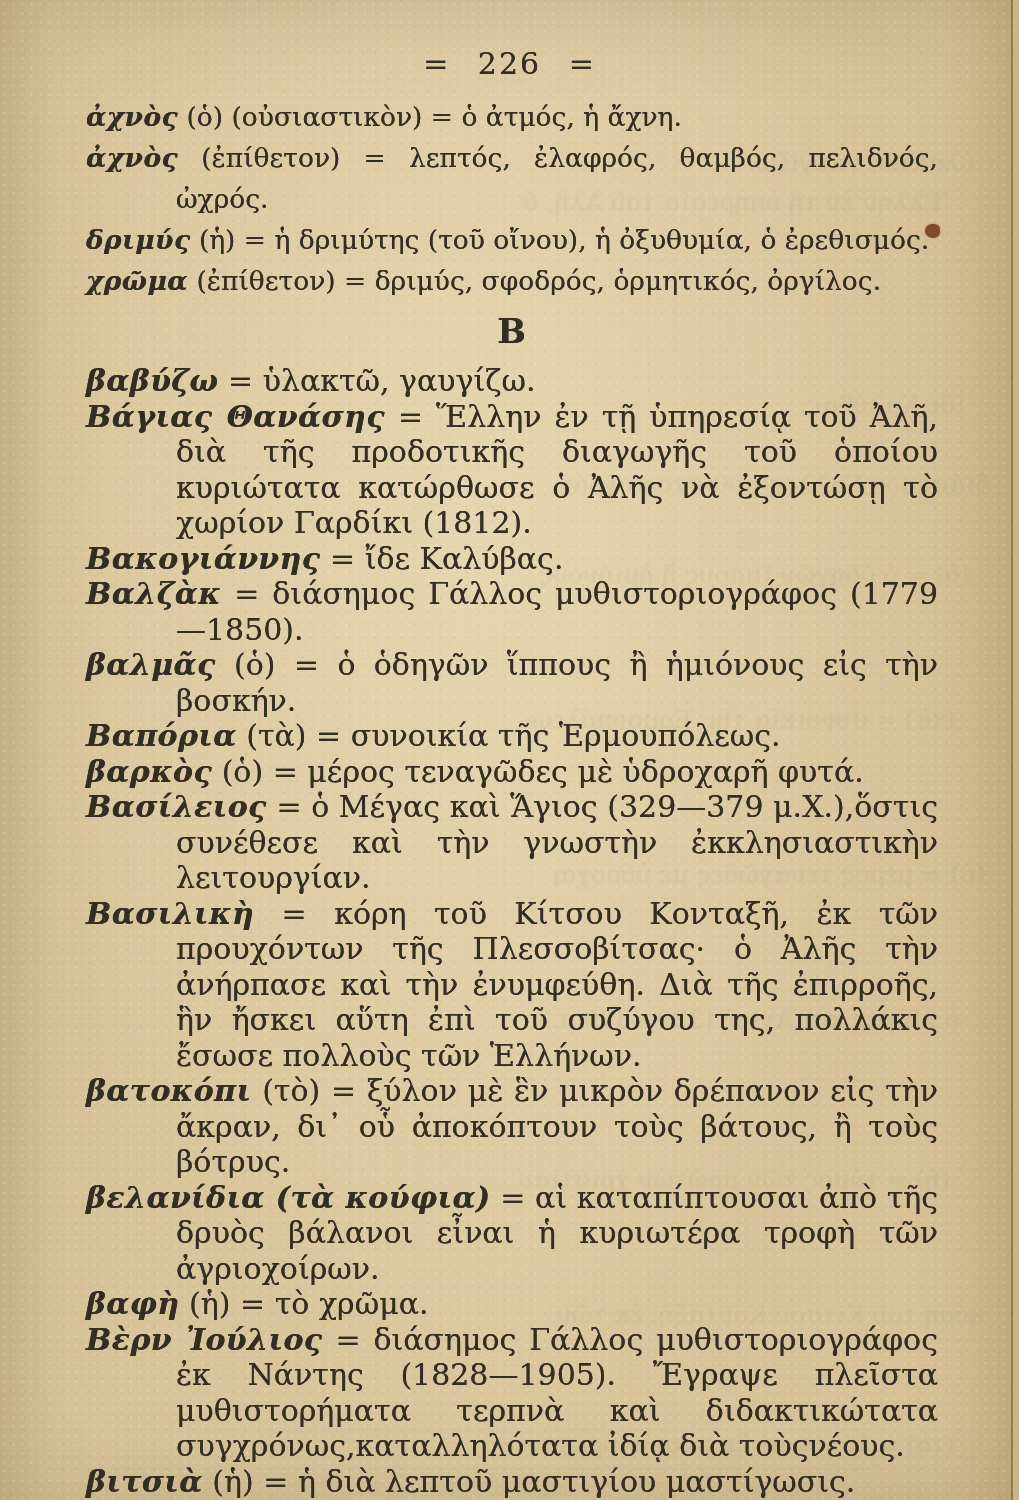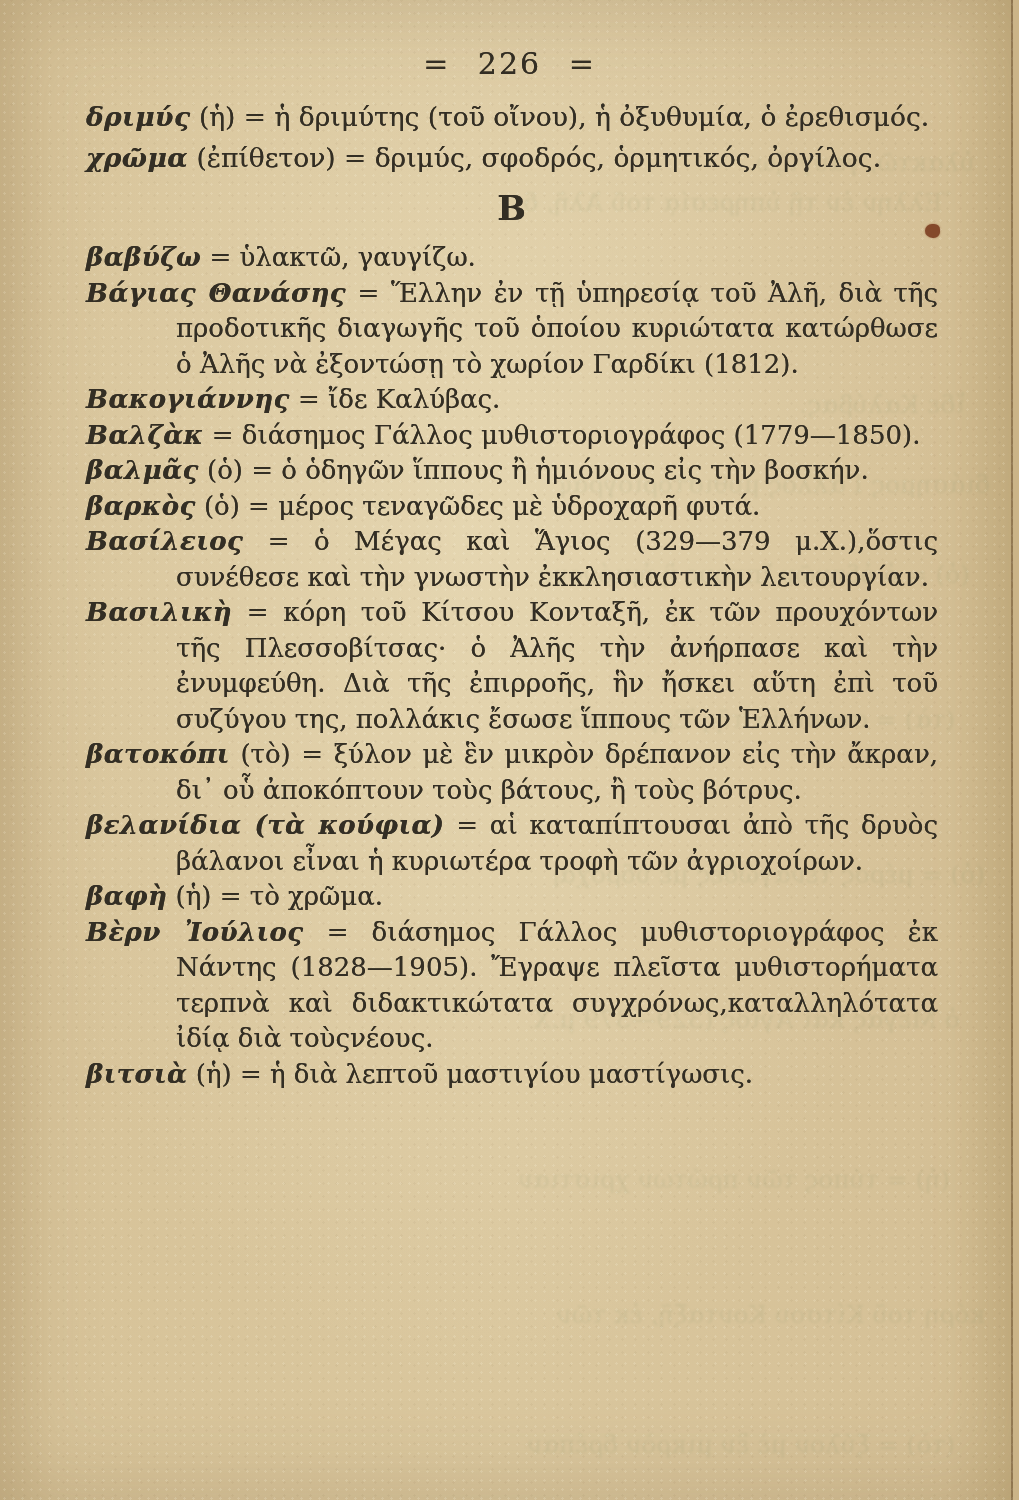--- a/index.html
+++ b/index.html
@@ -32,21 +32,21 @@
     position:absolute;top:46px;left:0;width:100%;text-align:center;
     font-size:30px;letter-spacing:2px;word-spacing:16px;
     text-shadow:0 0 .5px rgba(42,36,26,.9);
   }
   .text-block{position:absolute;left:86px;top:96px;width:852px;}
   .entry{
     margin:0;padding-left:90px;text-indent:-90px;text-align:justify;
     text-shadow:0 0 .5px rgba(42,36,26,.85);
   }
   .sec-a .entry{font-size:26.5px;line-height:41px;}
-  .sec-b .entry{font-size:26px;line-height:35.5px;}
+  .sec-b .entry{font-size:30px;line-height:35.5px;}
   .hw{font-style:italic;font-weight:700;letter-spacing:.4px;}
   .section-letter{
     text-align:center;font-size:34px;font-weight:700;line-height:44px;
     margin:8px 0 10px 0;letter-spacing:1px;
     text-shadow:0 0 .6px rgba(42,36,26,.9);
   }
   .stain{
     position:absolute;left:925px;top:224px;width:15px;height:14px;
     background:#7c3d20;border-radius:55% 45% 50% 60%;opacity:.9;
     box-shadow:0 0 2px rgba(124,61,32,.65);
@@ -75,33 +75,36 @@
     <div class="bleed" style="left: 530px; top: 1005px;">ὁ Μέγας καὶ Ἅγιος (329—379 μ.Χ.),ὅστις συνέθεσε καὶ τὴν γνωστὴν ἐκκλησιαστικὴν λειτουργίαν.</div>
     <div class="bleed" style="left: 520px; top: 1165px;">(ἡ) = τύπος τῶν πρώτων χριστιανικῶν ναῶν· μεγάλη αἴθουσα ἐπιμήκης, χωριζομένη εἰς τρία διὰ δύο σειρῶν κιόνων· ἔμπροσθεν ἔχει πρόδομον, τὸν νάρθηκα, ὄπισθεν δὲ ἁψῖδα, ὅπου τὸ ἱερόν. Ἡ στέγη εἶναι συνήθως ἀμφικλινής.</div>
     <div class="bleed" style="left: 555px; top: 1300px;">κόρη τοῦ Κίτσου Κονταξῆ, ἐκ τῶν προυχόντων τῆς Πλεσσοβίτσας· ὁ Ἀλῆς τὴν ἀνήρπασε καὶ τὴν ἐνυμφεύθη. Διὰ τῆς ἐπιρροῆς, ἣν ἤσκει αὕτη ἐπὶ τοῦ συζύγου της, πολλάκις ἔσωσε πολλοὺς τῶν Ἑλλήνων.</div>
     <div class="bleed" style="left: 525px; top: 1430px;">(τὸ) = ξύλον μὲ ἓν μικρὸν δρέπανον εἰς τὴν ἄκραν, δι᾽ οὗ ἀποκόπτουν τοὺς βάτους, ἢ τοὺς βότρυς.</div>
   </div>
 
 <div class="page-number">= 226 =</div>
 
 <div class="text-block">
     <div class="sec-a">
+      <p class="entry"><b class="hw">ἀχνὸς</b><span> (ὁ) (οὐσιαστικὸν) = ὁ ἀτμός, ἡ ἄχνη.</span></p>
+      <p class="entry"><b class="hw">ἀχνὸς</b><span> (ἐπίθετον) = λεπτός, ἐλαφρός, θαμβός, πελιδνός, ὠχρός.</span></p>
       <p class="entry"><b class="hw">δριμύς</b><span> (ἡ) = ἡ δριμύτης (τοῦ οἴνου), ἡ ὀξυθυμία, ὁ ἐρεθισμός.</span></p>
       <p class="entry"><b class="hw">χρῶμα</b><span> (ἐπίθετον) = δριμύς, σφοδρός, ὁρμητικός, ὀργίλος.</span></p>
     </div>
     <div class="section-letter">Β</div>
     <div class="sec-b">
       <p class="entry"><b class="hw">βαβύζω</b><span> = ὑλακτῶ, γαυγίζω.</span></p>
       <p class="entry"><b class="hw">Βάγιας Θανάσης</b><span> = Ἕλλην ἐν τῇ ὑπηρεσίᾳ τοῦ Ἀλῆ, διὰ τῆς προδοτικῆς διαγωγῆς τοῦ ὁποίου κυριώτατα κατώρθωσε ὁ Ἀλῆς νὰ ἐξοντώσῃ τὸ χωρίον Γαρδίκι (1812).</span></p>
       <p class="entry"><b class="hw">Βακογιάννης</b><span> = ἴδε Καλύβας.</span></p>
       <p class="entry"><b class="hw">Βαλζὰκ</b><span> = διάσημος Γάλλος μυθιστοριογράφος (1779—1850).</span></p>
       <p class="entry"><b class="hw">βαλμᾶς</b><span> (ὁ) = ὁ ὁδηγῶν ἵππους ἢ ἡμιόνους εἰς τὴν βοσκήν.</span></p>
+      <p class="entry"><b class="hw">Βαπόρια</b><span> (τὰ) = συνοικία τῆς Ἑρμουπόλεως.</span></p>
       <p class="entry"><b class="hw">βαρκὸς</b><span> (ὁ) = μέρος τεναγῶδες μὲ ὑδροχαρῆ φυτά.</span></p>
       <p class="entry"><b class="hw">Βασίλειος</b><span> = ὁ Μέγας καὶ Ἅγιος (329—379 μ.Χ.),ὅστις συνέθεσε καὶ τὴν γνωστὴν ἐκκλησιαστικὴν λειτουργίαν.</span></p>
-      <p class="entry"><b class="hw">Βασιλικὴ</b><span> = κόρη τοῦ Κίτσου Κονταξῆ, ἐκ τῶν προυχόντων τῆς Πλεσσοβίτσας· ὁ Ἀλῆς τὴν ἀνήρπασε καὶ τὴν ἐνυμφεύθη. Διὰ τῆς ἐπιρροῆς, ἣν ἤσκει αὕτη ἐπὶ τοῦ συζύγου της, πολλάκις ἔσωσε ἵππους τῶν Ἑλλήνων.</span></p>
+      <p class="entry"><b class="hw">Βασιλικὴ</b><span> = κόρη τοῦ Κίτσου Κονταξῆ, ἐκ τῶν προυχόντων τῆς Πλεσσοβίτσας· ὁ Ἀλῆς τὴν ἀνήρπασε καὶ τὴν ἐνυμφεύθη. Διὰ τῆς ἐπιρροῆς, ἣν ἤσκει αὕτη ἐπὶ τοῦ συζύγου της, πολλάκις ἔσωσε πολλοὺς τῶν Ἑλλήνων.</span></p>
       <p class="entry"><b class="hw">βατοκόπι</b><span> (τὸ) = ξύλον μὲ ἓν μικρὸν δρέπανον εἰς τὴν ἄκραν, δι᾽ οὗ ἀποκόπτουν τοὺς βάτους, ἢ τοὺς βότρυς.</span></p>
       <p class="entry"><b class="hw">βελανίδια</b><b class="hw">&nbsp;(τὰ κούφια)</b><span> = αἱ καταπίπτουσαι ἀπὸ τῆς δρυὸς βάλανοι εἶναι ἡ κυριωτέρα τροφὴ τῶν ἀγριοχοίρων.</span></p>
       <p class="entry"><b class="hw">βαφὴ</b><span> (ἡ) = τὸ χρῶμα.</span></p>
       <p class="entry"><b class="hw">Βὲρν Ἰούλιος</b><span> = διάσημος Γάλλος μυθιστοριογράφος ἐκ Νάντης (1828—1905). Ἔγραψε πλεῖστα μυθιστορήματα τερπνὰ καὶ διδακτικώτατα συγχρόνως,καταλληλότατα ἰδίᾳ διὰ τοὺςνέους.</span></p>
       <p class="entry"><b class="hw">βιτσιὰ</b><span> (ἡ) = ἡ διὰ λεπτοῦ μαστιγίου μαστίγωσις.</span></p>
     </div>
   </div>
 
 <div class="stain"></div>
 

